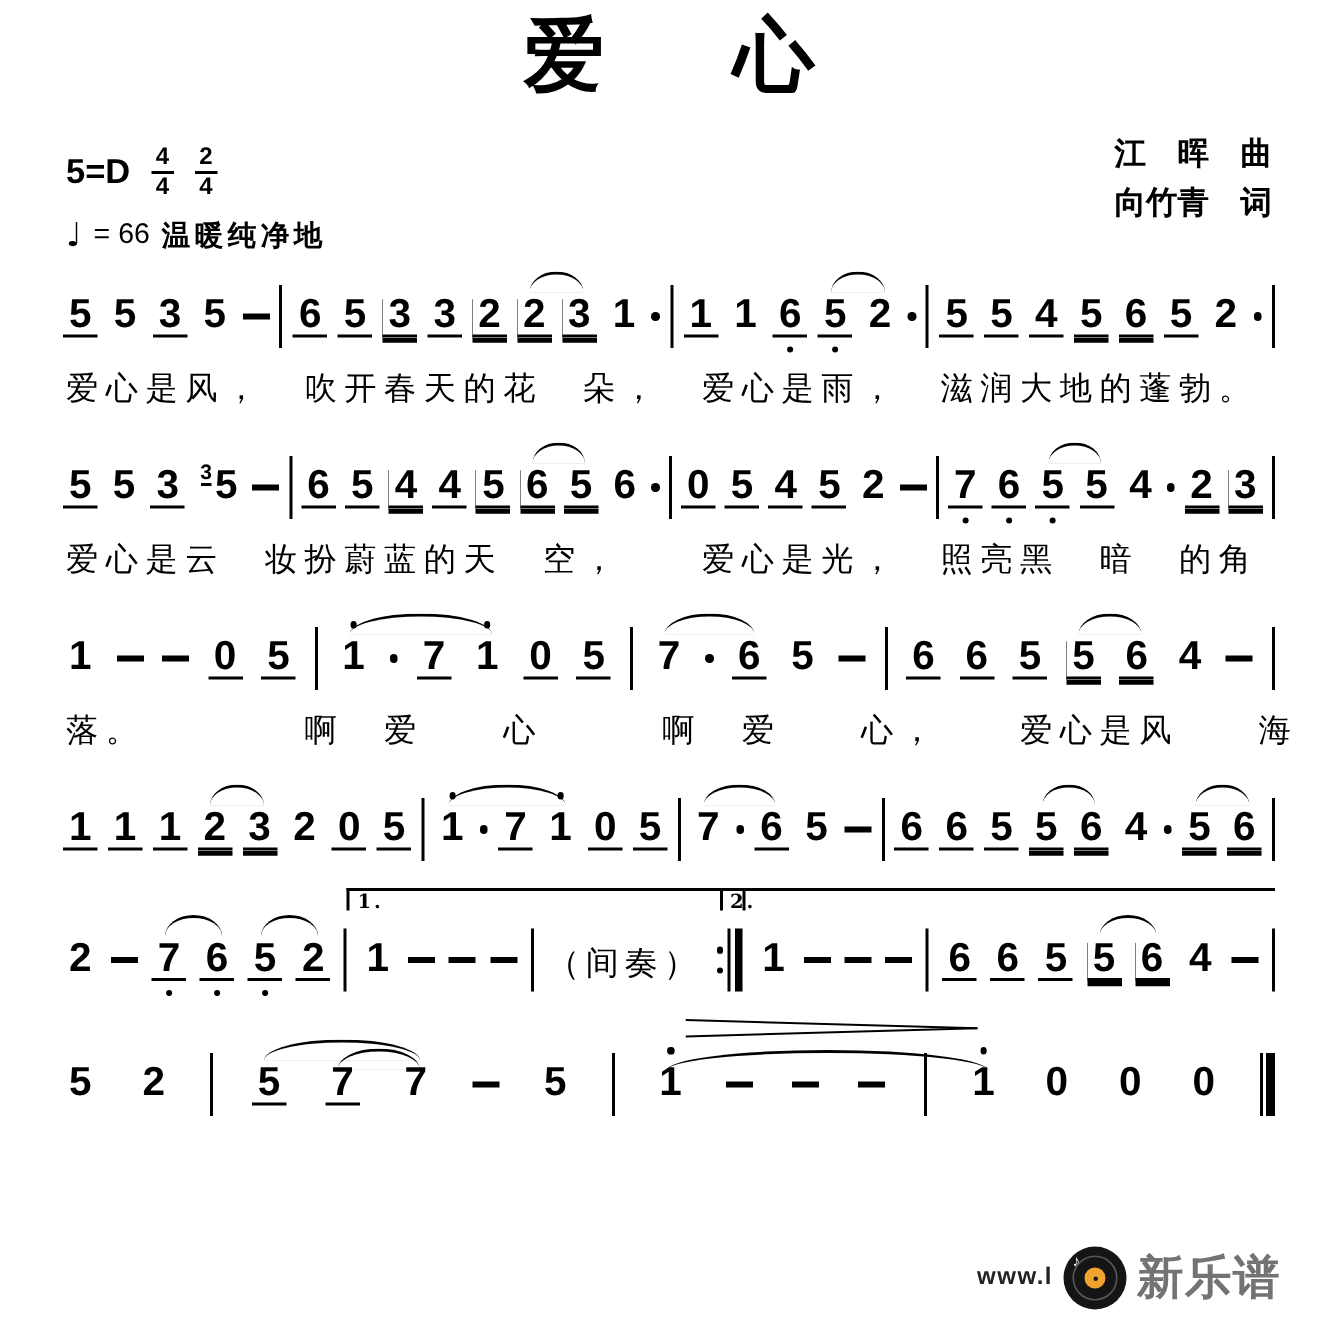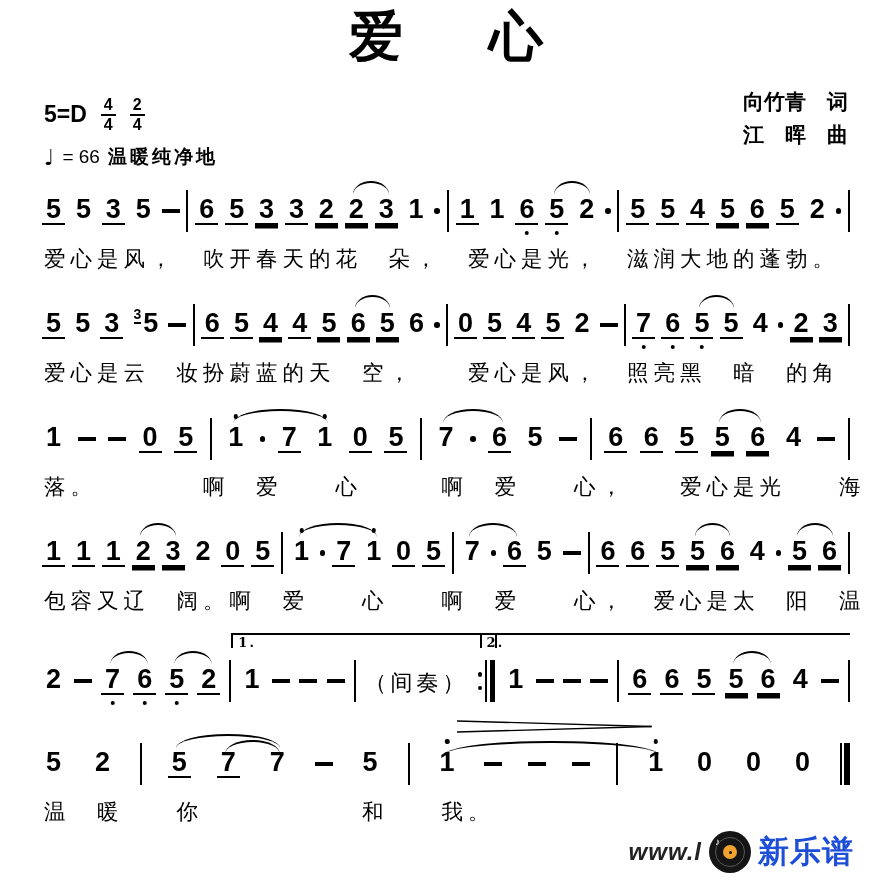--- a/index.html
+++ b/index.html
@@ -61,42 +61,42 @@
   .slur{position:absolute;height:12px;border-top:2px solid #000;
     border-radius:50% 50% 0 0/100% 100% 0 0}
   .volta{position:absolute;top:1px;height:13px;border-top:2px solid #000;border-left:2px solid #000}
   .volta.v1{border-right:2px solid #000}
   .volta span{position:absolute;left:5px;top:0;font-size:13px;font-weight:700;
     font-family:"DejaVu Serif",serif;letter-spacing:2px}
   .hairpin{position:absolute}
 
   
   .footer{position:absolute;right:34px;bottom:8px;display:flex;align-items:center;gap:7px}
-  .www{font-style:italic;font-weight:700;font-size:24px;color:#222;letter-spacing:1px}
+  .www{font-weight:700;font-size:16px;color:#222;letter-spacing:1px}
   .disc{width:42px;height:42px;border-radius:50%;background:#151515;position:relative;flex:none}
   .disc i{font-style:normal;display:block;position:absolute}
   .ring{inset:6px;border:1px solid #5a5a5a;border-radius:50%}
   .core{inset:14px;border-radius:50%;background:#f0a32f}
   .hole{left:19.5px;top:19.5px;width:3px;height:3px;border-radius:50%;background:#151515}
   .wnote{color:#fff;font-size:10px;left:6px;top:5px}
-  .brand{font-weight:900;font-size:31px;color:#1d4ed8;letter-spacing:1px}
+  .brand{font-weight:900;font-size:31px;color:#737373;letter-spacing:1px}
 </style>
 </head>
 <body>
 
 <div class="sheet">
 
   <div class="header">
     <div class="title">
       <span>爱</span>
       <span>心</span>
     </div>
     <div class="credits">
+      <div>江　晖　曲</div>
       <div>向竹青　词</div>
-      <div>江　晖　曲</div>
     </div>
     <div class="keyrow">
       <span>5=D</span>
       <span class="frac">
         <span class="nm">4</span>
         <span class="den">4</span>
       </span>
       <span class="frac">
         <span class="nm">2</span>
         <span class="den">4</span>
@@ -140,21 +140,21 @@
           <span class="note u1"><b class="num">4</b></span>
           <span class="note u2"><b class="num">5</b></span>
           <span class="note u2"><b class="num">6</b></span>
           <span class="note u1"><b class="num">5</b></span>
           <span class="note"><b class="num">2</b></span>
           <span class="adot"></span>
           <span class="bar"></span>
           <div class="slur" style="left: 311.25px; width: 35.8906px; top: 5px;"></div>
           <div class="slur" style="left: 511.812px; width: 35.8906px; top: 5px;"></div>
         </div>
-        <div class="lyr">爱心是风，　吹开春天的花　朵，　爱心是光，　滋润大地的蓬勃。</div>
+        <div class="lyr">爱心是风，　吹开春天的花　朵，　爱心是雨，　滋润大地的蓬勃。</div>
       </div>
       <div class="system">
         <div class="row">
           <span class="note u1"><b class="num">5</b></span>
           <span class="note"><b class="num">5</b></span>
           <span class="note u1"><b class="num">3</b></span>
           <span class="note"><span class="gnote">3</span><b class="num">5</b></span>
           <span class="dash"></span>
           <span class="bar"></span>
           <span class="note u1"><b class="num">6</b></span>
@@ -179,21 +179,21 @@
           <span class="note u1"><b class="num">5</b><i class="ldot"></i></span>
           <span class="note u1"><b class="num">5</b></span>
           <span class="note"><b class="num">4</b></span>
           <span class="adot"></span>
           <span class="note u2"><b class="num">2</b></span>
           <span class="note u2"><b class="num">3</b></span>
           <span class="bar"></span>
           <div class="slur" style="left: 313.141px; width: 35.1719px; top: 5px;"></div>
           <div class="slur" style="left: 656.922px; width: 35.1719px; top: 5px;"></div>
         </div>
-        <div class="lyr">爱心是云　妆扮蔚蓝的天　空，　　爱心是风，　照亮黑　暗　的角</div>
+        <div class="lyr">爱心是云　妆扮蔚蓝的天　空，　　爱心是光，　照亮黑　暗　的角</div>
       </div>
       <div class="system">
         <div class="row">
           <span class="note"><b class="num">1</b></span>
           <span class="dash"></span>
           <span class="dash"></span>
           <span class="note u1"><b class="num">0</b></span>
           <span class="note u1"><b class="num">5</b></span>
           <span class="bar"></span>
           <span class="note"><i class="hdot"></i><b class="num">1</b></span>
@@ -214,21 +214,21 @@
           <span class="note u1"><b class="num">5</b></span>
           <span class="note u2"><b class="num">5</b></span>
           <span class="note u2"><b class="num">6</b></span>
           <span class="note"><b class="num">4</b></span>
           <span class="dash"></span>
           <span class="bar"></span>
           <div class="slur" style="left: 190.703px; width: 95.1094px; top: 5px;"></div>
           <div class="slur" style="left: 400.969px; width: 59.5625px; top: 5px;"></div>
           <div class="slur" style="left: 677.297px; width: 41.5469px; top: 5px;"></div>
         </div>
-        <div class="lyr">落。　　　　啊　爱　　心　　　啊　爱　　心，　　爱心是光　　海</div>
+        <div class="lyr">落。　　　　啊　爱　　心　　　啊　爱　　心，　　爱心是风　　海</div>
       </div>
       <div class="system">
         <div class="row">
           <span class="note u1"><b class="num">1</b></span>
           <span class="note u1"><b class="num">1</b></span>
           <span class="note u1"><b class="num">1</b></span>
           <span class="note u2"><b class="num">2</b></span>
           <span class="note u2"><b class="num">3</b></span>
           <span class="note"><b class="num">2</b></span>
           <span class="note u1"><b class="num">0</b></span>
@@ -256,21 +256,20 @@
           <span class="adot"></span>
           <span class="note u2"><b class="num">5</b></span>
           <span class="note u2"><b class="num">6</b></span>
           <span class="bar"></span>
           <div class="slur" style="left: 98.1875px; width: 35.8906px; top: 5px;"></div>
           <div class="slur" style="left: 256.5px; width: 78.1406px; top: 5px;"></div>
           <div class="slur" style="left: 427.172px; width: 48.25px; top: 5px;"></div>
           <div class="slur" style="left: 652.594px; width: 35.8906px; top: 5px;"></div>
           <div class="slur" style="left: 754.625px; width: 35.8906px; top: 5px;"></div>
         </div>
-        <div class="lyr">包容又辽　阔。啊　爱　　心　　啊　爱　　心，　爱心是太　阳　温</div>
       </div>
       <div class="system">
         <div class="row" style="padding-top: 34px;">
           <span class="note"><b class="num">2</b></span>
           <span class="dash"></span>
           <span class="note u1"><b class="num">7</b><i class="ldot"></i></span>
           <span class="note u1"><b class="num">6</b><i class="ldot"></i></span>
           <span class="note u1"><b class="num">5</b><i class="ldot"></i></span>
           <span class="note u1"><b class="num">2</b></span>
           <span class="bar"></span>
@@ -337,21 +336,20 @@
             <span class="thick"></span>
           </span>
           <div class="slur" style="left: 134.344px; width: 103.906px; top: 15px;"></div>
           <div class="slur" style="left: 183.297px; width: 54.9531px; top: 21px;"></div>
           <div class="slur" style="left: 402px; width: 214.641px; top: 22px;"></div>
           <svg class="hairpin" width="194.640625" height="14" style="left: 415px; top: 1px;">
             <line x1="0" y1="1" x2="194.640625" y2="6.5" stroke="#000" stroke-width="1.3"></line>
             <line x1="0" y1="12" x2="194.640625" y2="6.5" stroke="#000" stroke-width="1.3"></line>
           </svg>
         </div>
-        <div class="lyr">温　暖　　你　　　　　　和　　我。</div>
       </div>
     </div>
 
 </div>
 
 <div class="footer">
   <span class="www">www.l</span>
   <span class="disc">
     <i class="ring"></i>
     <i class="core" style="background: rgb(240, 163, 47);"></i>

